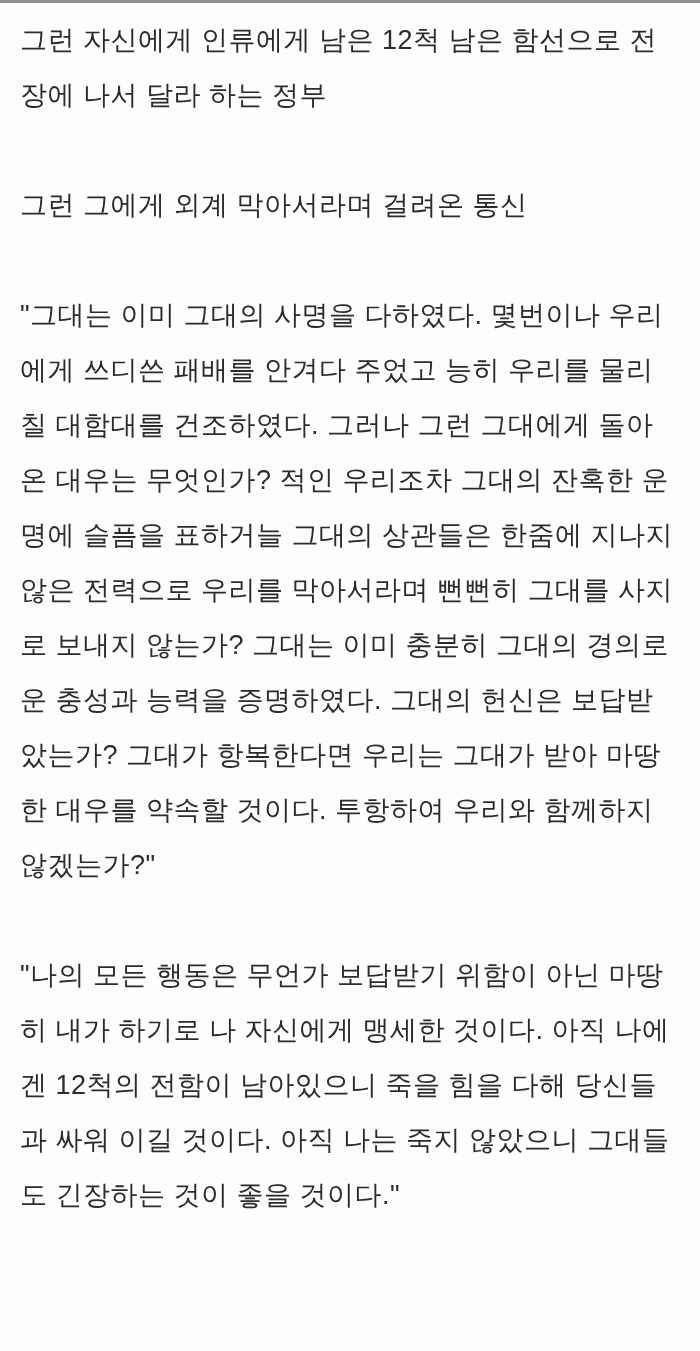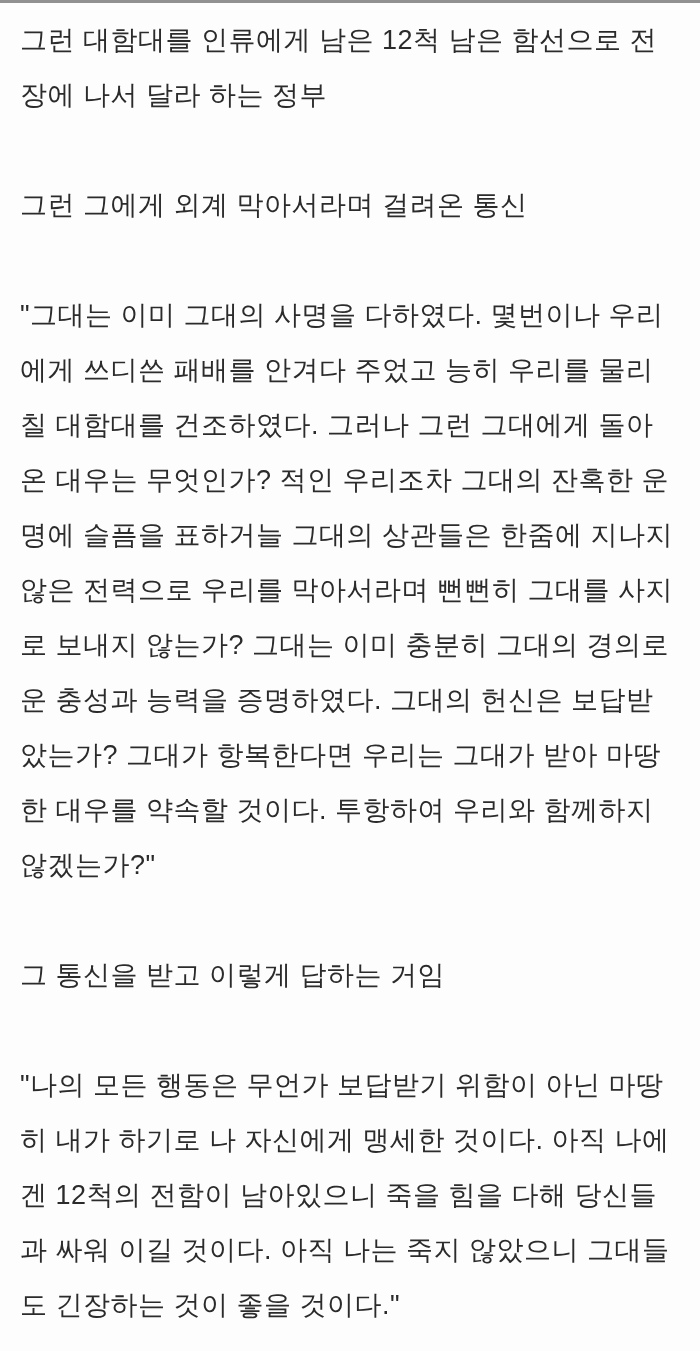--- a/index.html
+++ b/index.html
@@ -35,23 +35,22 @@
   .content p:last-child {
     margin-bottom: 0;
   }
 </style>
 </head>
 <body>
 
 <div class="top-bar"></div>
 
 <main class="content">
-  <p>그런 대함대를 인류에게 남은 12척 남은 함선으로 전장에 나서 달라 하는 정부</p>
+  <p>그런 자신에게 인류에게 남은 12척 남은 함선으로 전장에 나서 달라 하는 정부</p>
 
   <p>그런 그에게 외계 막아서라며 걸려온 통신</p>
 
   <p>"그대는 이미 그대의 사명을 다하였다. 몇번이나 우리에게 쓰디쓴 패배를 안겨다 주었고 능히 우리를 물리칠 대함대를 건조하였다. 그러나 그런 그대에게 돌아온 대우는 무엇인가? 적인 우리조차 그대의 잔혹한 운명에 슬픔을 표하거늘 그대의 상관들은 한줌에 지나지 않은 전력으로 우리를 막아서라며 뻔뻔히 그대를 사지로 보내지 않는가? 그대는 이미 충분히 그대의 경의로운 충성과 능력을 증명하였다. 그대의 헌신은 보답받았는가? 그대가 항복한다면 우리는 그대가 받아 마땅한 대우를 약속할 것이다. 투항하여 우리와 함께하지 않겠는가?"</p>
 
-  <p>그 통신을 받고 이렇게 답하는 거임</p>
 
   <p>"나의 모든 행동은 무언가 보답받기 위함이 아닌 마땅히 내가 하기로 나 자신에게 맹세한 것이다. 아직 나에겐 12척의 전함이 남아있으니 죽을 힘을 다해 당신들과 싸워 이길 것이다. 아직 나는 죽지 않았으니 그대들도 긴장하는 것이 좋을 것이다."</p>
 
 </main>
 
 </body></html>

